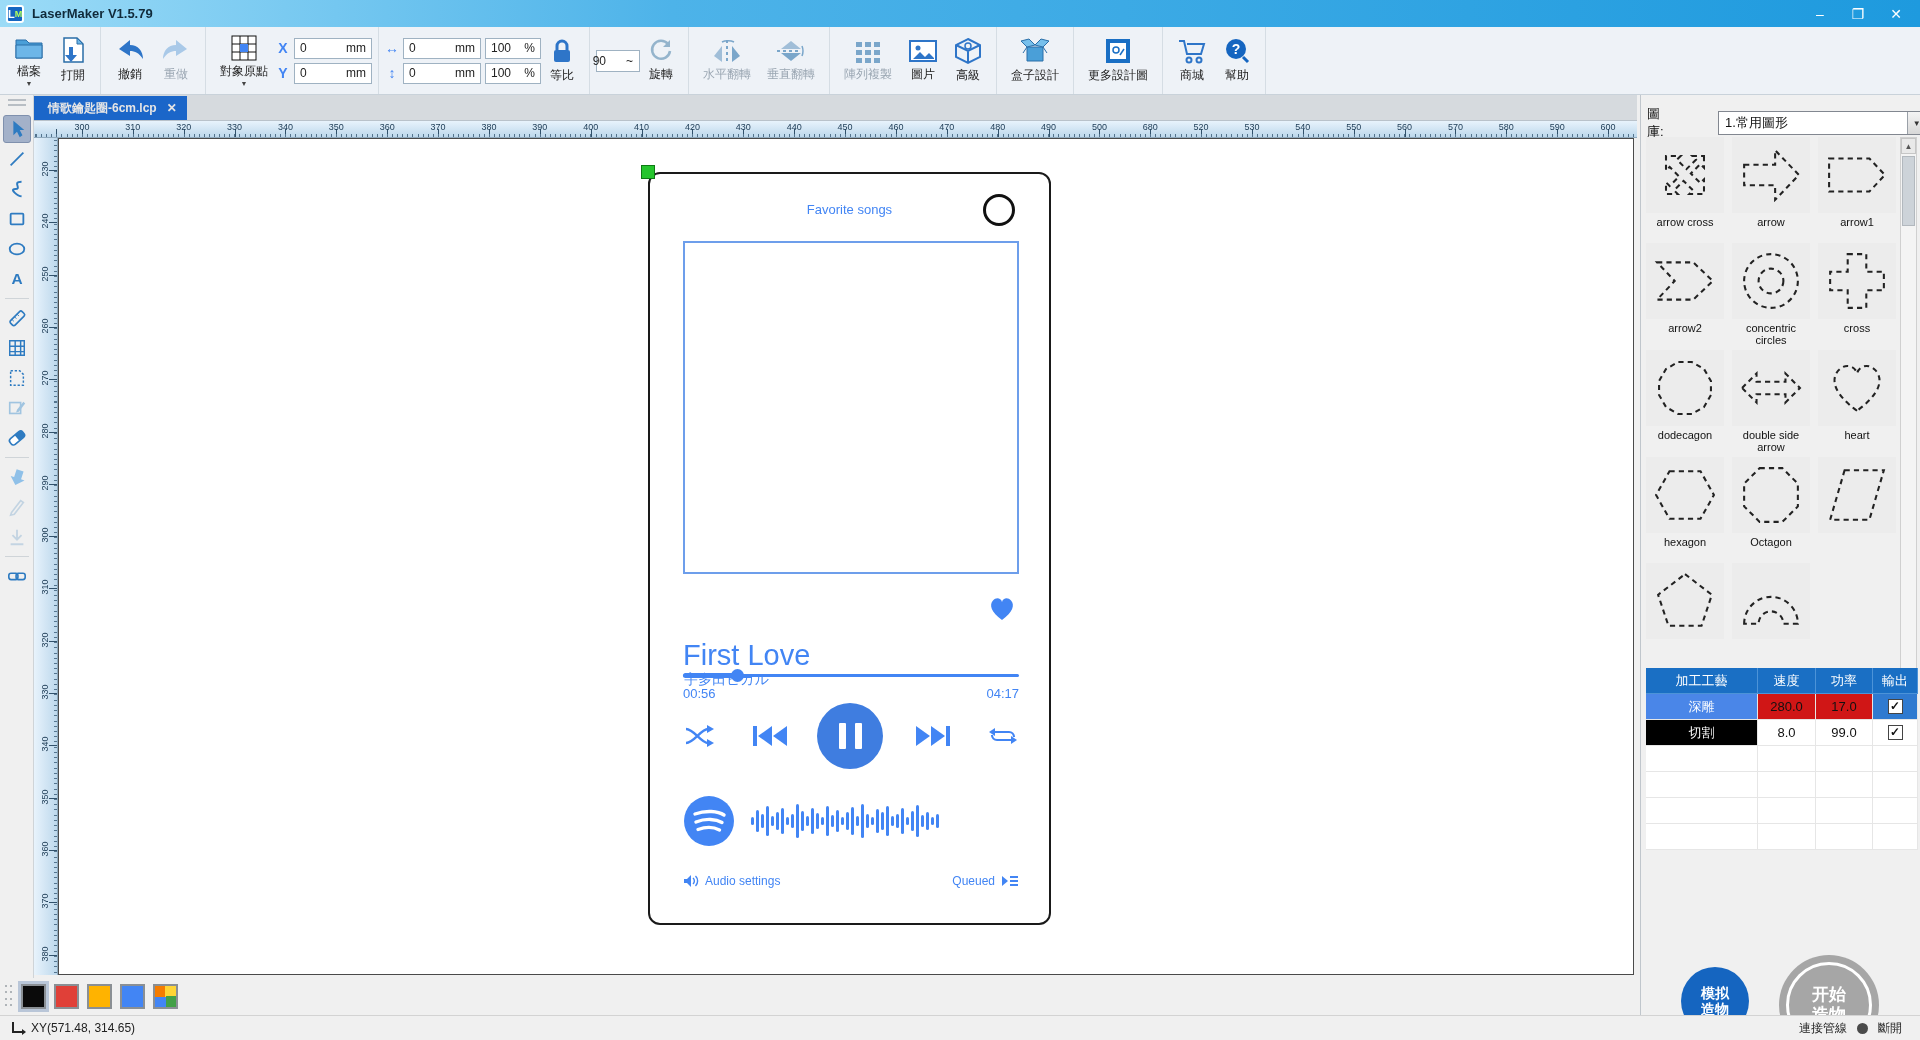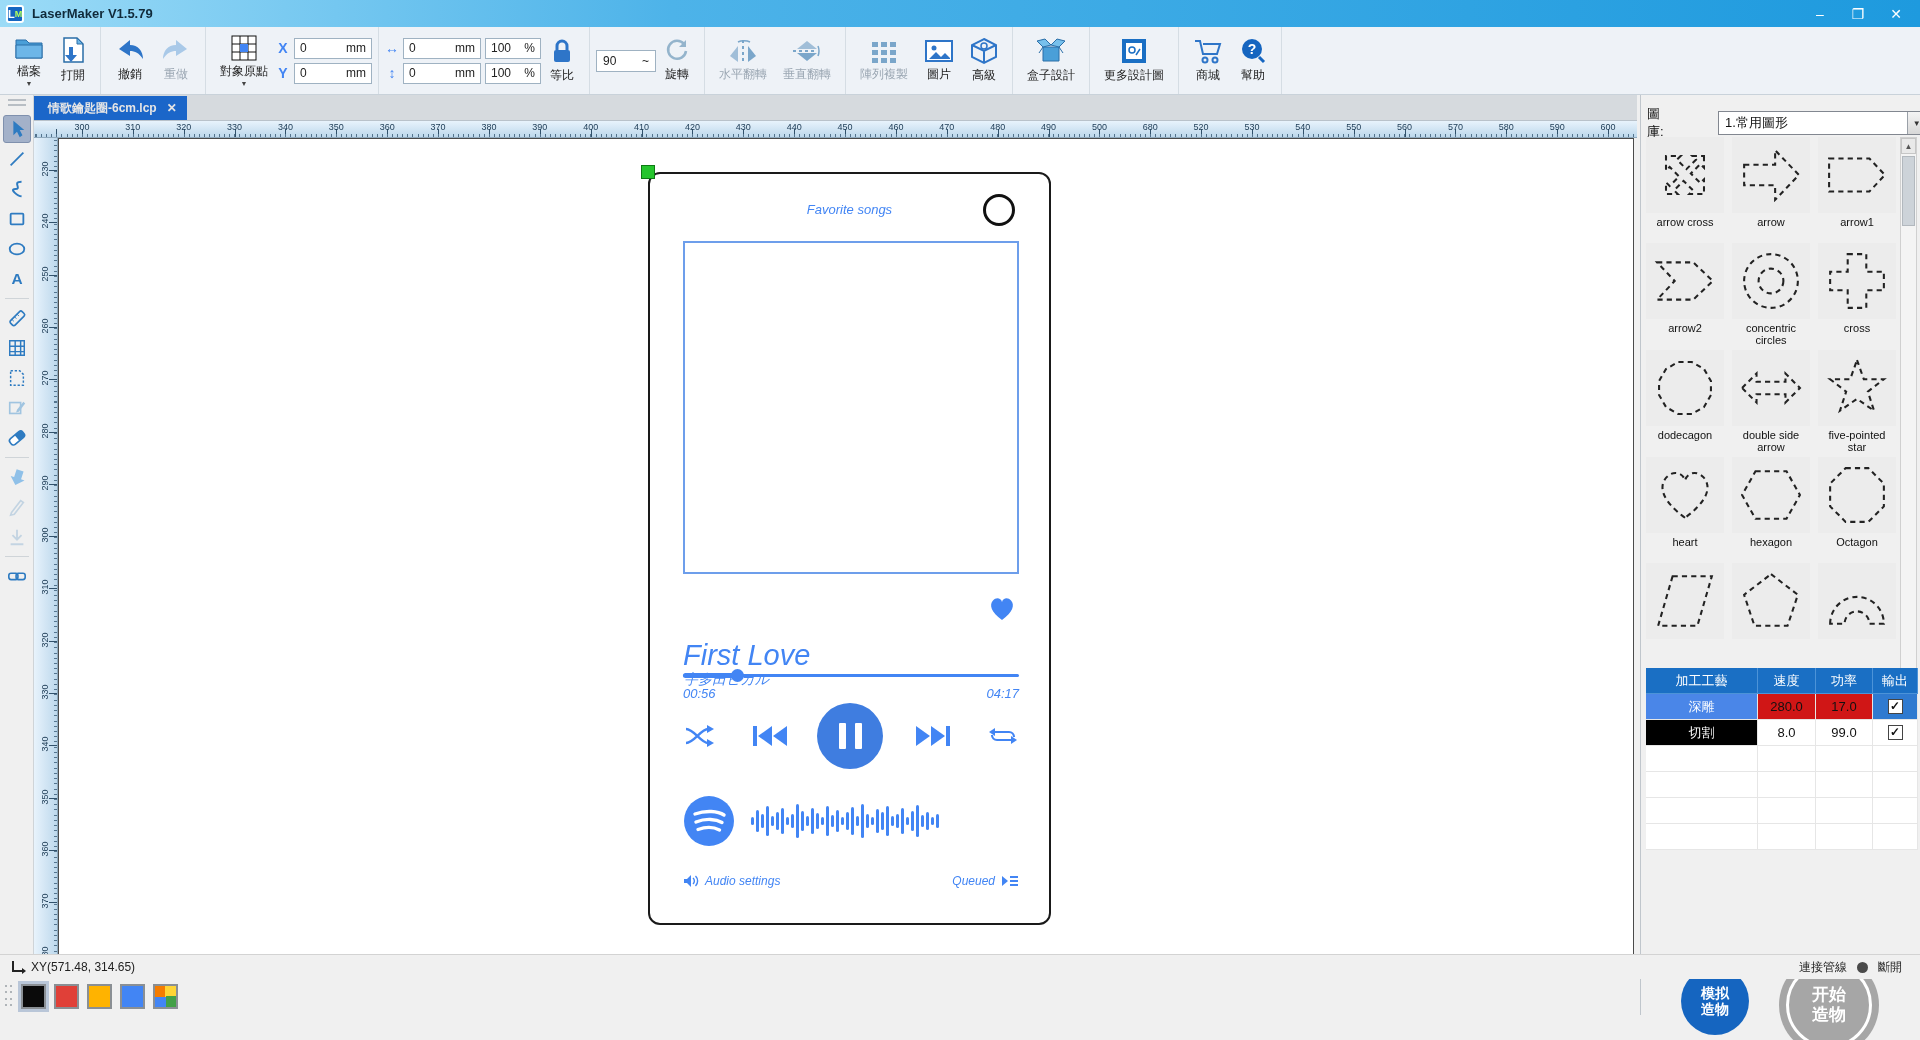--- a/index.html
+++ b/index.html
@@ -25,22 +25,22 @@
     padding:2px 8px; gap:2px; cursor:default; }
   .tb-item .lbl { font-size:12px; color:#222; white-space:nowrap; }
   .tb-item .lbl.dis { color:#9aa6b2; }
   .tb-item .drop { font-size:7px; color:#444; line-height:4px; }
   .fields { display:flex; flex-direction:column; gap:4px; justify-content:center; }
   .frow { display:flex; align-items:center; gap:4px; }
   .fglyph { color:#4285f4; font-size:14px; font-weight:bold; width:14px; text-align:center; }
   .inputbox { width:78px; height:21px; background:#fff; border:1px solid #9fb2c2; font-size:12px;
     display:flex; align-items:center; justify-content:space-between; padding:0 5px; color:#222; }
   .inputbox.small { width:56px; }
-  .anglebox { width:60px; height:22px; background:#fff; border:1px solid #9fb2c2; font-size:12px;
-    display:flex; align-items:center; justify-content:space-between; padding:0 6px; color:#222; }
+  .anglebox { width:44px; height:22px; background:#fff; border:1px solid #9fb2c2; font-size:12px;
+    display:flex; align-items:center; justify-content:flex-end; padding:0 6px; color:#222;gap:20px; }
   svg { display:block; }
 
   
   .tabbar { position:absolute; left:34px; top:95px; width:1603px; height:26px; background:#d6dade;
     border-bottom:1px solid #b9c2ca; display:flex; align-items:flex-end; }
   .tab { height:24px; background:#1b66c9; color:#e5e5e5; font-size:12px; font-weight:bold;
     display:flex; align-items:center; gap:10px; padding:0 10px 0 14px; }
   .tab .x { font-weight:bold; cursor:default; }
 
   
@@ -62,21 +62,21 @@
   
   .lefttools { position:absolute; left:0; top:95px; width:34px; height:883px; background:#f0f0f0;
     border-right:1px solid #cfd4d8; display:flex; flex-direction:column; align-items:center; }
   .grip { width:18px; border-top:2px solid #b8bec4; border-bottom:2px solid #b8bec4; height:7px; margin:4px 0 8px; }
   .ltool { width:28px; height:28px; display:flex; align-items:center; justify-content:center; margin:1px 0; border-radius:3px; cursor:default; }
   .ltool.sel { background:#a3b1c9; border:1px solid #7f90ad; }
   .ldiv { width:24px; border-top:1px solid #cfd4d8; margin:4px 0; }
 
   
   .canvas { position:absolute; left:58px; top:138px; width:1576px; height:837px; background:#fff;
-    border:1px solid #4a4a4a;font-style:italic; }
+    border:1px solid #4a4a4a; }
   .card { position:absolute; left:589px; top:33px; width:403px; height:753px; border:2px solid #1a1a1a; border-radius:12px; }
   .handle { position:absolute; left:-9px; top:-9px; width:14px; height:14px; background:#25c52d; border:1px solid #0e7a14; }
   .fav { position:absolute; left:0; right:0; top:28px; text-align:center; color:#4285f4; font-size:13px; }
   .keyhole { position:absolute; left:333px; top:20px; width:32px; height:32px; border:3px solid #111; border-radius:50%; }
   .album { position:absolute; left:33px; top:67px; width:336px; height:333px; border:2px solid #6d9eeb; }
   .songtitle { position:absolute; left:33px; top:418px; font-size:29px; color:#4285f4;margin-top:47px; }
   .artist { position:absolute; left:34px; top:457px; font-size:14px; color:#4285f4;margin-top:40px; }
   .heart { position:absolute; left:336px; top:420px; }
   .progress { position:absolute; left:33px; top:494px; width:336px; height:14px; }
   .ptrack { position:absolute; left:0; right:0; top:6px; height:3px; background:#4285f4; border-radius:2px; }
@@ -131,21 +131,21 @@
   .startbtn { position:absolute; left:138px; top:0px; width:100px; height:100px; border-radius:50%; background:#a6a6a6; }
   .startbtn .ring { position:absolute; inset:7px; border:3px solid #fff; border-radius:50%;
     color:#fff; font-size:17px; font-weight:bold; display:flex; flex-direction:column; align-items:center; justify-content:center; line-height:20px; }
 
   
   .palette { position:absolute; left:0; top:978px; width:1640px; height:37px; background:#f0f0f0; display:flex; align-items:center; }
   .phandle { width:8px; height:24px; margin-left:5px; display:grid; grid-template-columns:3px 3px; gap:2px; }
   .phandle i { width:2px; height:2px; background:#9aa0a6; border-radius:50%; }
   .swatch { width:25px; height:25px; margin-left:8px; border:2px solid #8a8f94; }
   .swatch.selected { outline:3px solid #b9c6d8; }
-  .statusbar { position:absolute; left:0; top:954px; width:1920px; height:25px; background:#f0f0f0;
+  .statusbar { position:absolute; left:0; top:1015px; width:1920px; height:25px; background:#f0f0f0;
     border-top:1px solid #d3d3d3; display:flex; align-items:center; font-size:12px; color:#222;justify-content:space-between; }
   .coord { display:flex; align-items:center; gap:5px; margin-left:10px; }
   .connect { margin-left:auto; display:flex; align-items:center; gap:10px; padding-right:18px; }
   .dot { width:11px; height:11px; border-radius:50%; background:#4a4a4a; }
 </style>
 </head>
 <body>
 
 <div class="app">
 
@@ -747,28 +747,20 @@
           <div class="thumb">
             <svg width="62" height="62" viewBox="0 0 60 60">
               <path d="M2 30 L16 16 V24 H44 V16 L58 30 L44 44 V36 H16 V44 Z" stroke="#222" stroke-width="2" stroke-dasharray="5 4" fill="none"></path>
             </svg>
           </div>
           <div class="tlabel">double side arrow</div>
         </div>
       <div class="tile">
           <div class="thumb">
             <svg width="62" height="62" viewBox="0 0 60 60">
-              <polygon points="30,3 36.6,21.5 56,21.5 40.5,33.5 46.5,52 30,40.5 13.5,52 19.5,33.5 4,21.5 23.4,21.5" stroke="#222" stroke-width="2" stroke-dasharray="5 4" fill="none"></polygon>
-            </svg>
-          </div>
-          <div class="tlabel">five-pointed star</div>
-        </div>
-      <div class="tile">
-          <div class="thumb">
-            <svg width="62" height="62" viewBox="0 0 60 60">
               <path d="M30 52 C8 36 4 22 12 13 C18 6 28 8 30 16 C32 8 42 6 48 13 C56 22 52 36 30 52 Z" stroke="#222" stroke-width="2" stroke-dasharray="5 4" fill="none"></path>
             </svg>
           </div>
           <div class="tlabel">heart</div>
         </div>
       <div class="tile">
           <div class="thumb">
             <svg width="62" height="62" viewBox="0 0 60 60">
               <polygon points="15,7 45,7 58,30 45,53 15,53 2,30" stroke="#222" stroke-width="2" stroke-dasharray="5 4" fill="none"></polygon>
             </svg>

